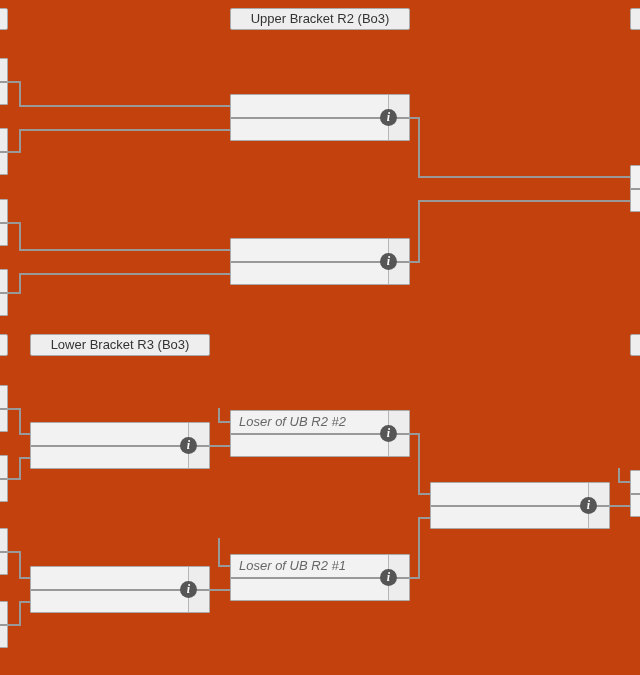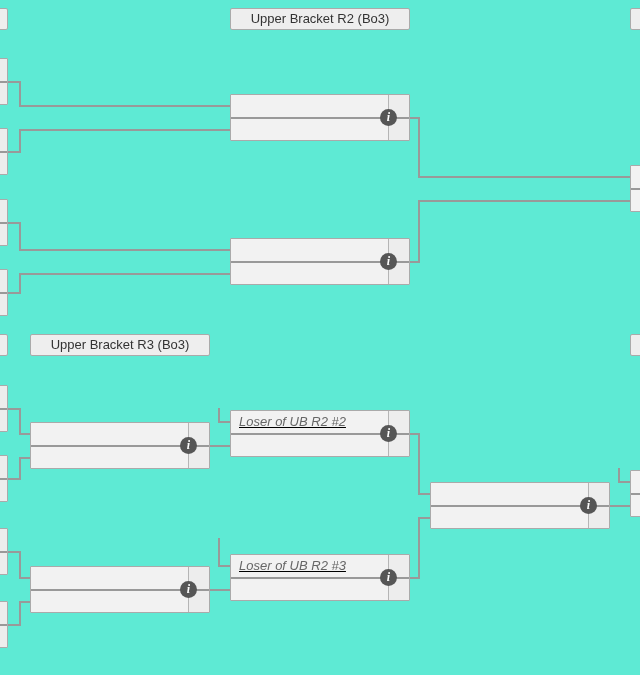--- a/index.html
+++ b/index.html
@@ -1,32 +1,32 @@
 <!DOCTYPE html>
 <html><head>
 <meta charset="utf-8">
 <style>
   html,body{margin:0;padding:0;}
   .bracket{
     position:relative;width:640px;height:675px;overflow:hidden;
-    background:#5eead4;font-family:"Liberation Sans",sans-serif;
+    background:#c2410c;font-family:"Liberation Sans",sans-serif;
   }
   
   .hdr{
     position:absolute;width:180px;height:22px;box-sizing:border-box;
     background:#eeeeee;border:1px solid #aaaaaa;border-radius:2px;
     text-align:center;font-size:13px;color:#333333;line-height:20px;
     white-space:nowrap;overflow:hidden;
   }
   
   .match{
     position:absolute;width:180px;height:47px;box-sizing:border-box;
     background:#f2f2f2;border:1px solid #aaaaaa;border-radius:1px;
   }
-  .row{position:absolute;left:0;right:6px;height:21px;z-index:1;text-decoration:underline;}
+  .row{position:absolute;left:0;right:6px;height:21px;z-index:1;}
   .row.top{top:0;}
   .row.bottom{bottom:0;}
   .ph{
     display:block;padding-left:8px;font-size:13px;font-style:italic;
     color:#666666;line-height:21px;white-space:nowrap;overflow:hidden;
   }
   .infocol{
     position:absolute;top:0;bottom:0;left:157px;right:0;
     border-left:1px solid #b5b5b5;background:#ededed;z-index:1;
   }
@@ -49,21 +49,21 @@
 </head>
 <body>
 
 <div class="bracket">
 
   <div class="hdr" style="left:-172px;top:8px"></div>
   <div class="hdr" style="left:230px;top:8px">Upper Bracket R2 (Bo3)</div>
   <div class="hdr" style="left:630px;top:8px"></div>
 
   <div class="hdr" style="left:-172px;top:334px"></div>
-  <div class="hdr" style="left:30px;top:334px">Upper Bracket R3 (Bo3)</div>
+  <div class="hdr" style="left:30px;top:334px">Lower Bracket R3 (Bo3)</div>
   <div class="hdr" style="left:630px;top:334px"></div>
 
   <div class="ln" style="left:8px;top:80.5px;width:13px;height:2px"></div>
   <div class="ln" style="left:19px;top:80.5px;width:2px;height:26px"></div>
   <div class="ln" style="left:19px;top:104.5px;width:211px;height:2px"></div>
   <div class="ln" style="left:8px;top:150.5px;width:13px;height:2px"></div>
   <div class="ln" style="left:19px;top:128.5px;width:2px;height:24px"></div>
   <div class="ln" style="left:19px;top:128.5px;width:211px;height:2px"></div>
   <div class="ln" style="left:8px;top:221.5px;width:13px;height:2px"></div>
   <div class="ln" style="left:19px;top:221.5px;width:2px;height:29px"></div>
@@ -221,21 +221,21 @@
     </div>
     <div class="row bottom"></div>
     <div class="infocol"></div>
     <div class="split"></div>
     <div class="infoicon">
         <span class="ig">i</span>
       </div>
   </div>
   <div class="match" style="left:230px;top:554px">
     <div class="row top">
-      <span class="ph">Loser of UB R2 #3</span>
+      <span class="ph">Loser of UB R2 #1</span>
     </div>
     <div class="row bottom"></div>
     <div class="infocol"></div>
     <div class="split"></div>
     <div class="infoicon">
         <span class="ig">i</span>
       </div>
   </div>
 
   <div class="match" style="left:430px;top:482px">

